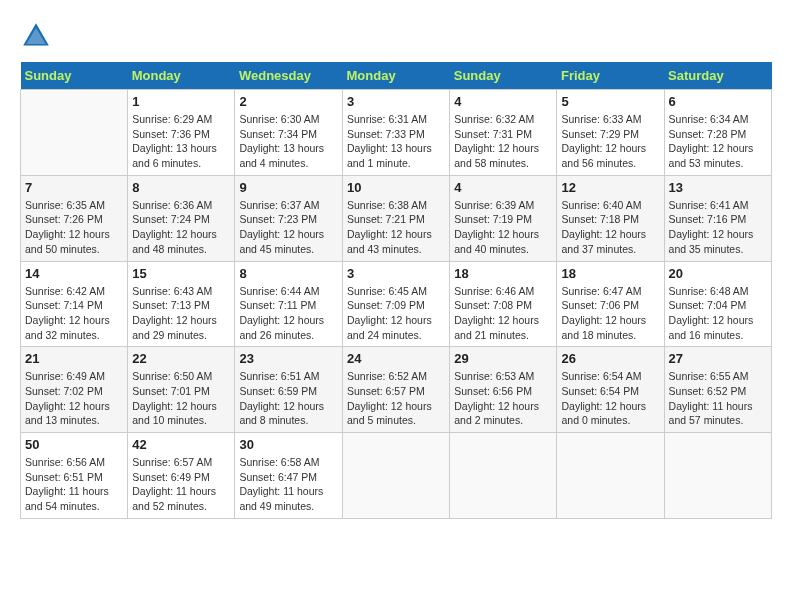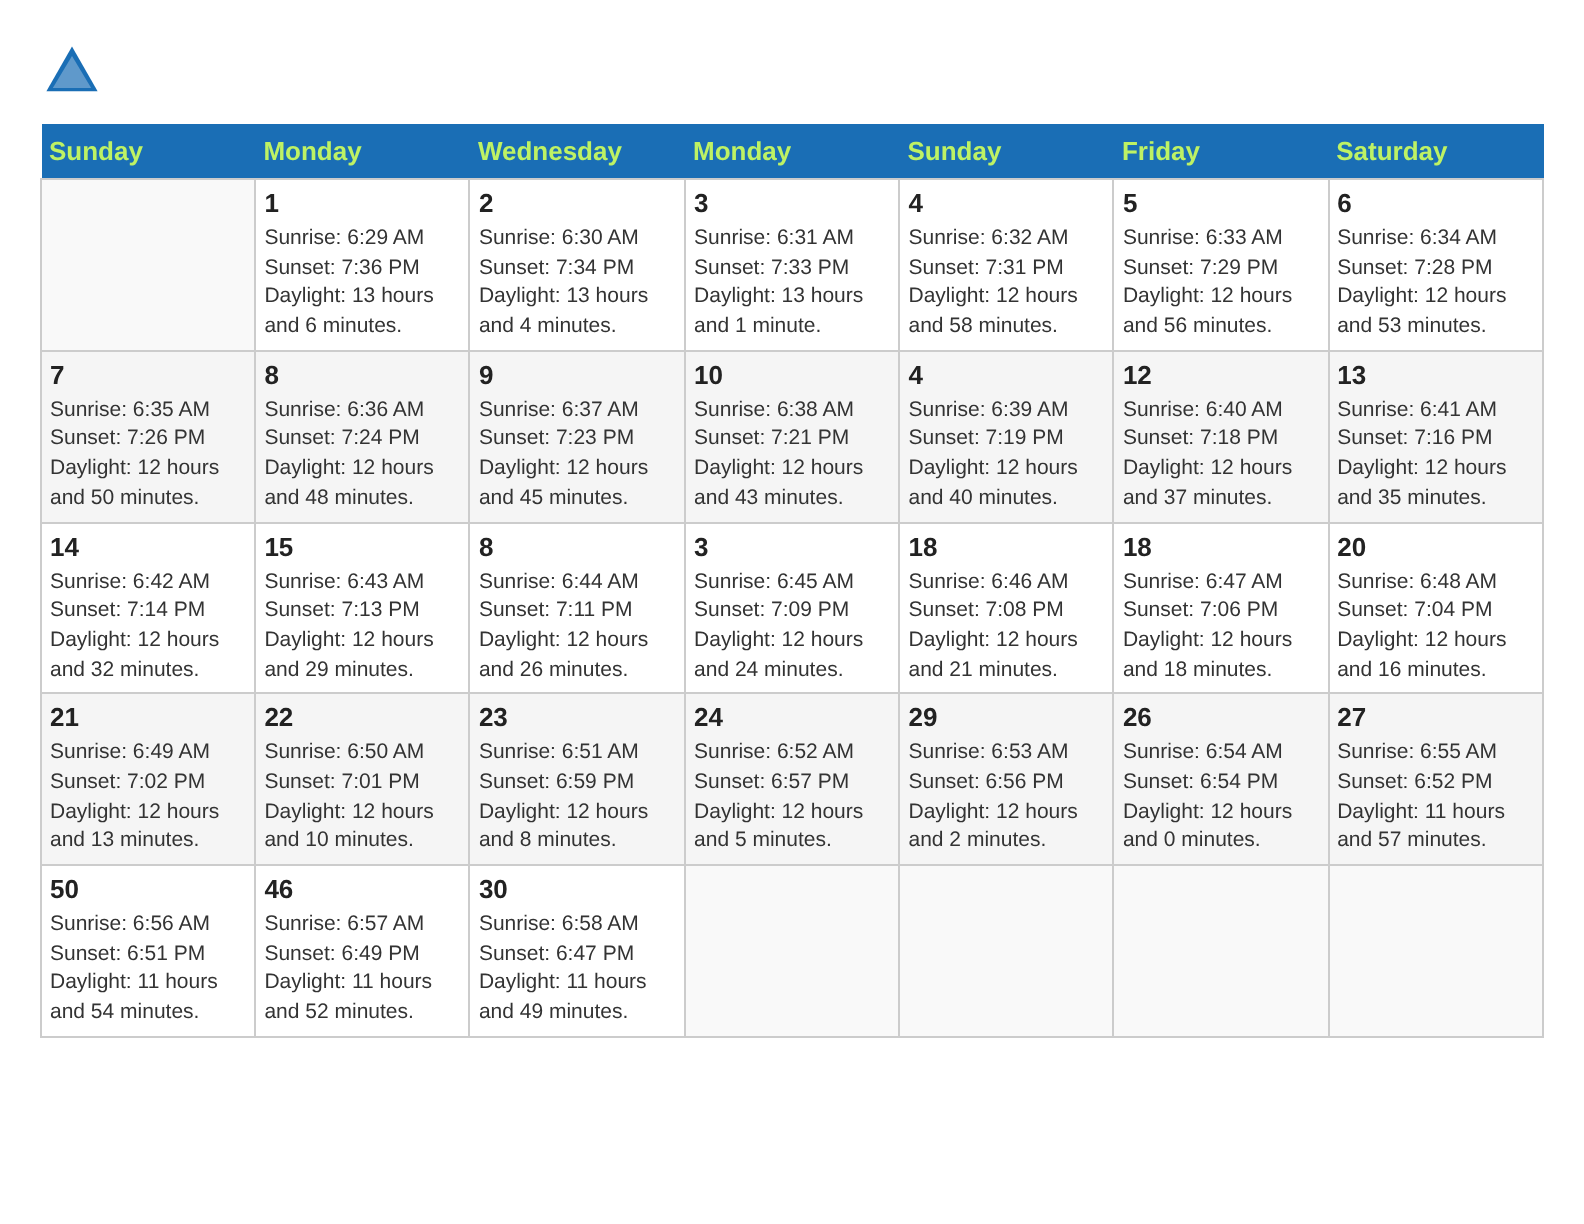--- a/index.html
+++ b/index.html
@@ -287,21 +287,21 @@
       </td>
       </tr>
       <tr>
         <td>
         <div class="day-num">50</div>
         <div class="day-info">
           Sunrise: 6:56 AM<br>Sunset: 6:51 PM<br>Daylight: 11 hours and 54 minutes.
         </div>
       </td>
         <td>
-        <div class="day-num">46</div>
+        <div class="day-num">42</div>
         <div class="day-info">
           Sunrise: 6:57 AM<br>Sunset: 6:49 PM<br>Daylight: 11 hours and 52 minutes.
         </div>
       </td>
         <td>
         <div class="day-num">30</div>
         <div class="day-info">
           Sunrise: 6:58 AM<br>Sunset: 6:47 PM<br>Daylight: 11 hours and 49 minutes.
         </div>
       </td>

